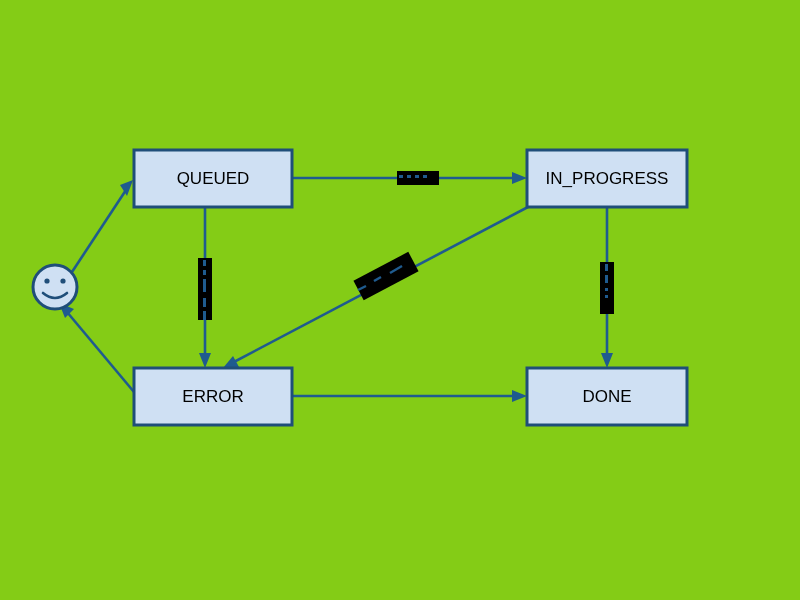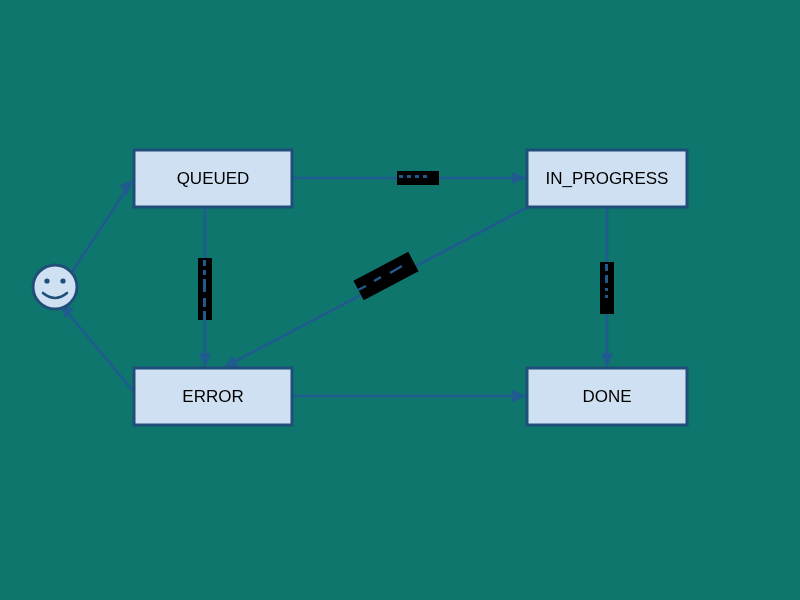--- a/index.html
+++ b/index.html
@@ -11,21 +11,21 @@
   body {
     width: 800px;
     height: 600px;
     overflow: hidden;
     font-family: "Liberation Sans", sans-serif;
   }
   #canvas-wrap {
     position: relative;
     width: 800px;
     height: 600px;
-    background: #0f766e;
+    background: #84cc16;
   }
   svg#diagram {
     position: absolute;
     left: 0;
     top: 0;
     width: 800px;
     height: 600px;
     display: block;
   }
   .node-box {

